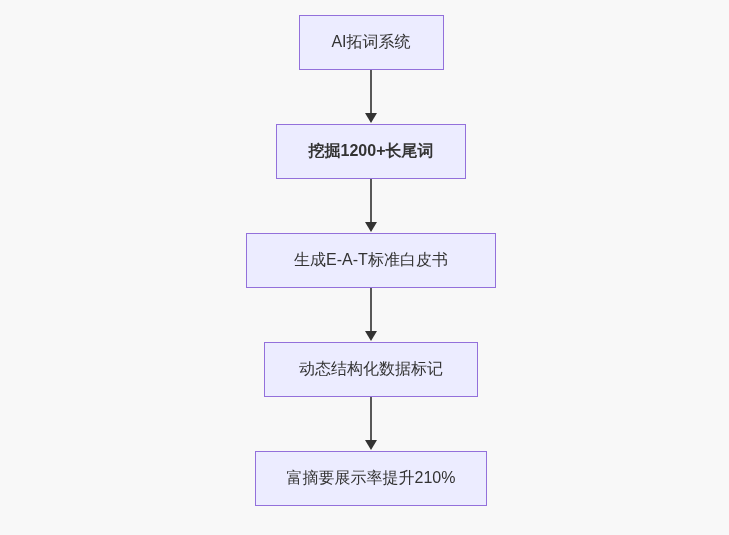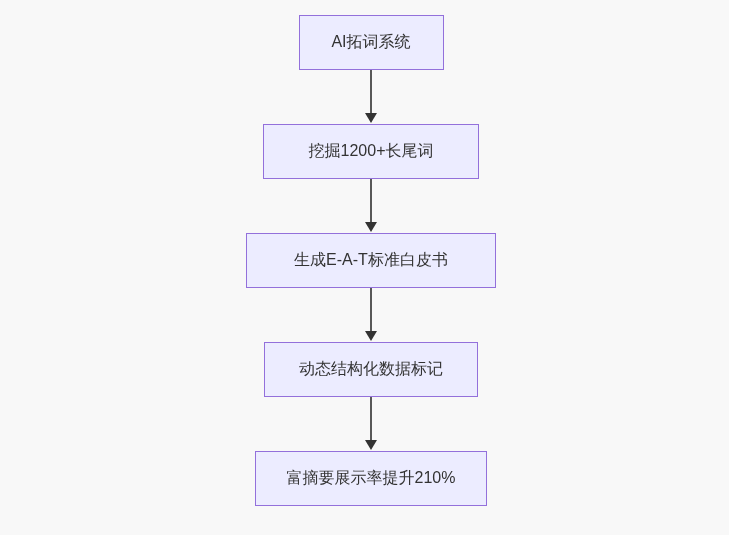--- a/index.html
+++ b/index.html
@@ -33,21 +33,21 @@
     background: #ECECFF;
     border: 1px solid #9370DB;
     display: flex;
     align-items: center;
     justify-content: center;
     font-size: 16px;
     color: #333333;
     white-space: nowrap;
   }
   .node-w1 { width: 145px; }
-  .node-w2 { width: 216px; }
+  .node-w2 { width: 190px; font-weight: bold; }
   .node-w3 { width: 250px; }
   .node-w4 { width: 214px; }
   .node-w5 { width: 232px; }
   .edge {
     position: relative;
     width: 16px;
     height: 54px;
   }
   .edge-line {
     position: absolute;

